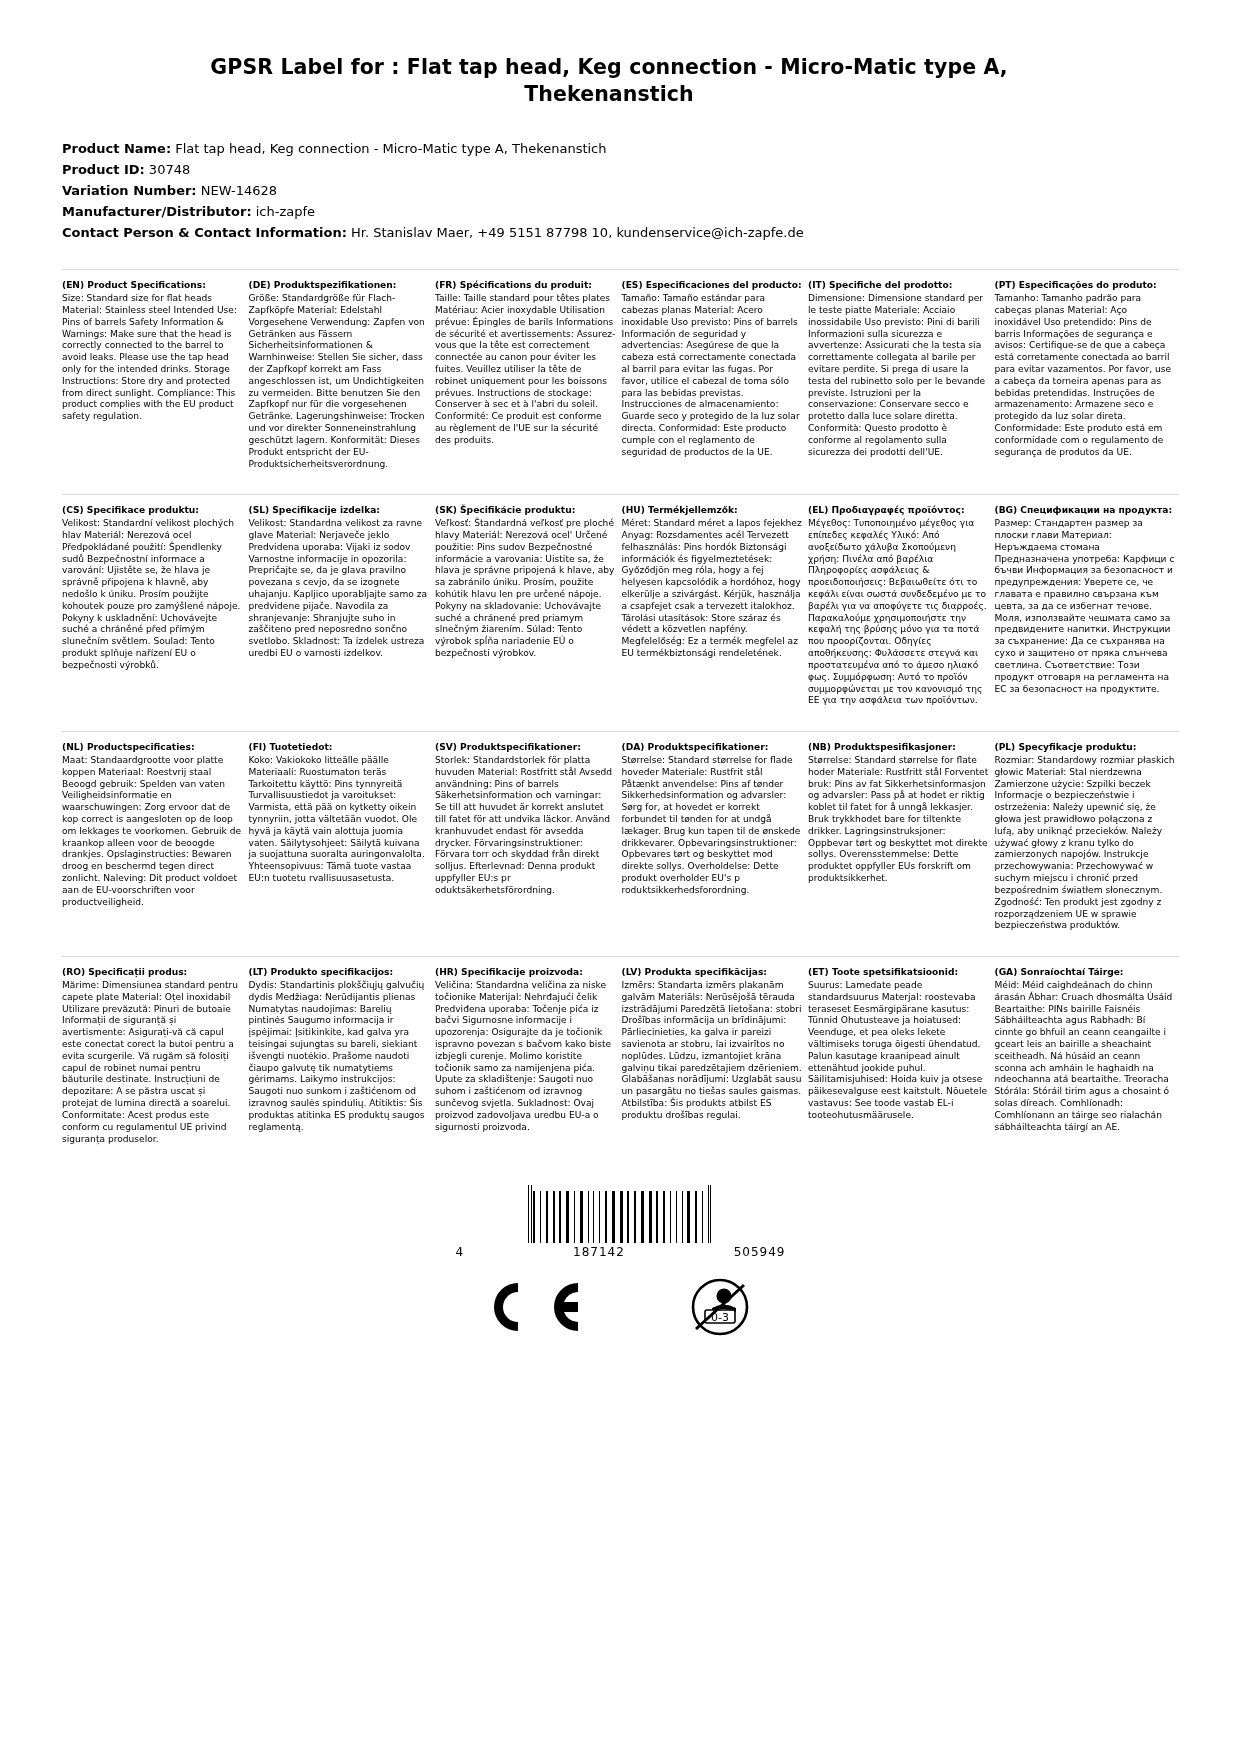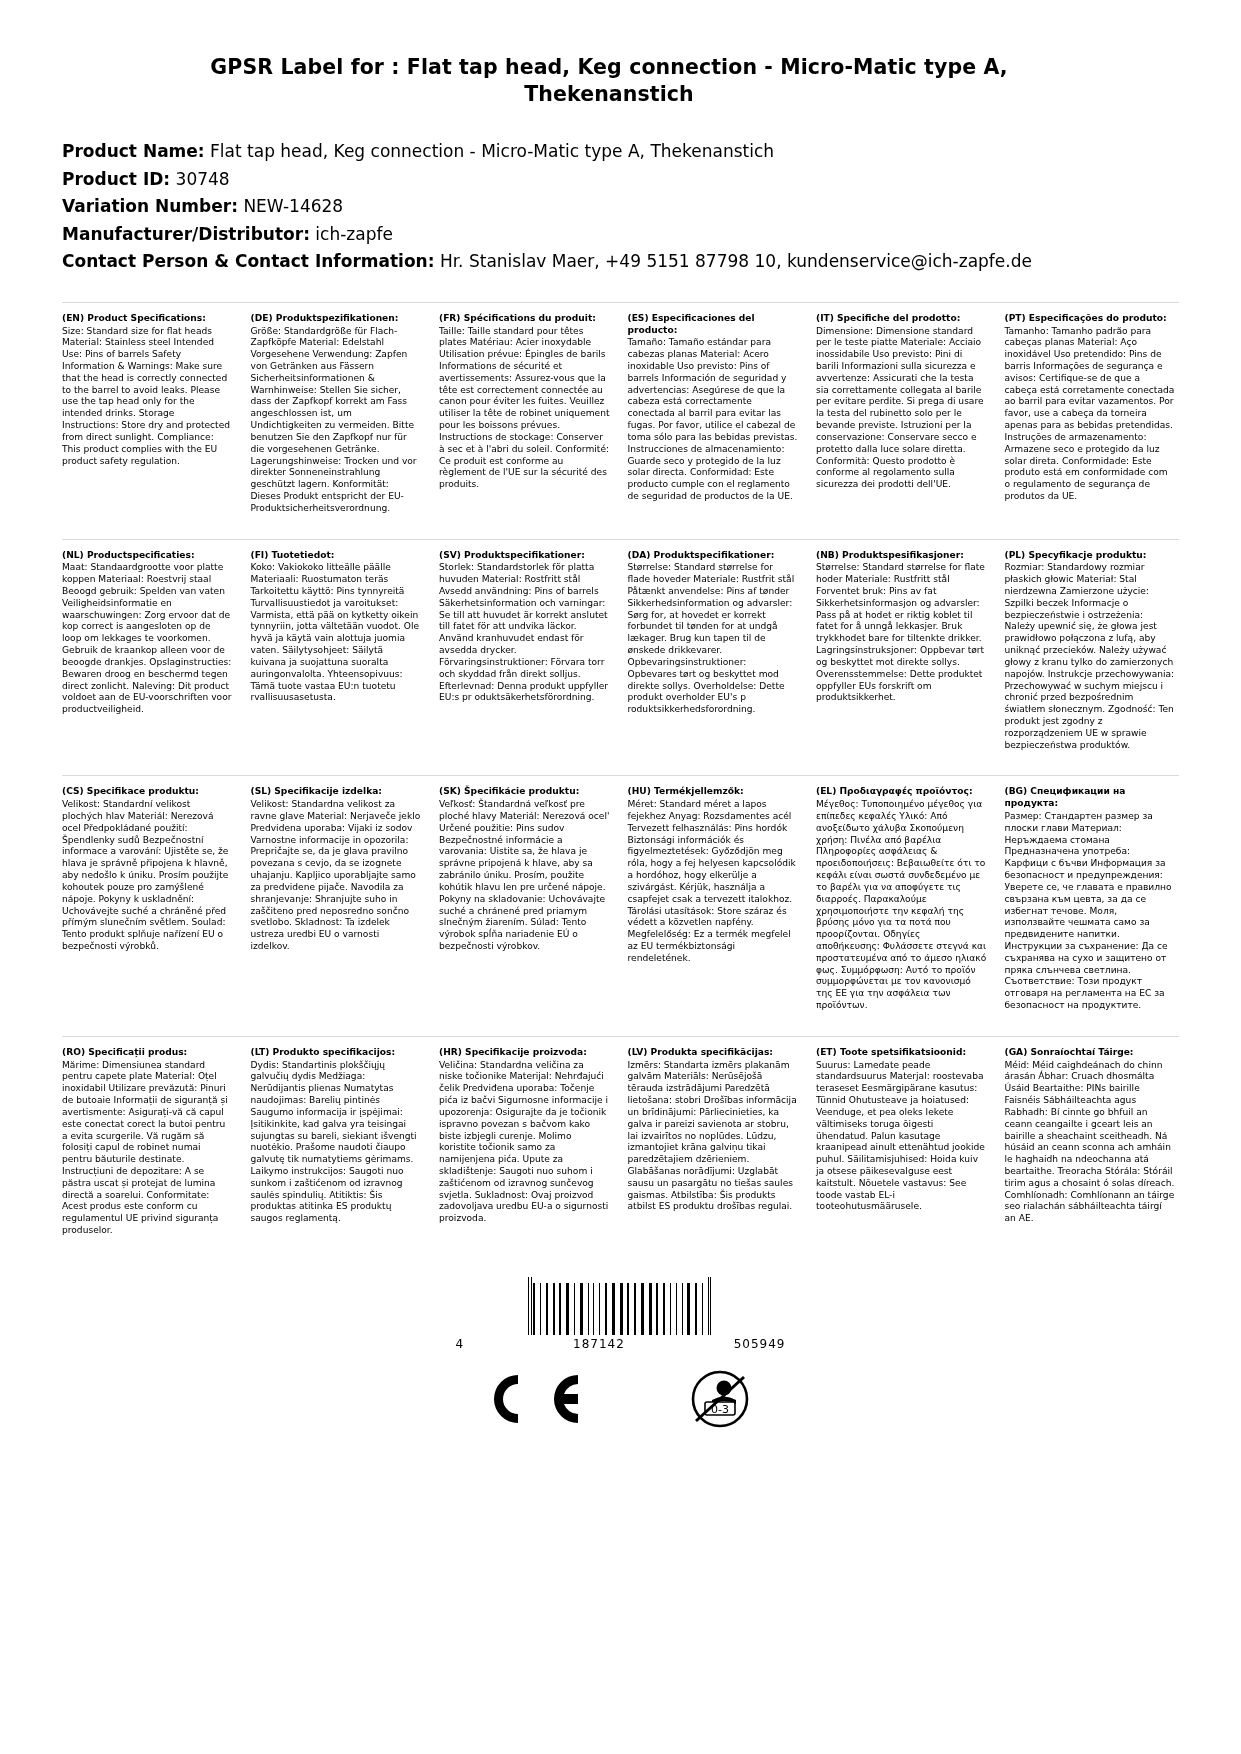--- a/index.html
+++ b/index.html
@@ -14,29 +14,29 @@
 
   h1.doc-title {
     font-size: 20.5px;
     font-weight: bold;
     text-align: center;
     line-height: 1.32;
     margin: 6px 93px 30px 70px;
     letter-spacing: 0.1px;
   }
 
-  .meta { font-size: 17px; line-height: 1.62; margin-bottom: 26px; }
+  .meta { font-size: 13px; line-height: 1.62; margin-bottom: 26px; }
   .meta .row { white-space: normal; }
   .meta .lbl { font-weight: bold; }
   .meta .val { font-weight: normal; }
 
   .grid {
     display: grid;
     grid-template-columns: repeat(6, 1fr);
-    column-gap: 14px;
+    column-gap: 2px;
   }
   .band { border-top: 1px solid #d9d9d9; }
   .band:first-child { border-top: none; }
   .cell {
     font-size: 9.1px;
     line-height: 1.30;
     padding: 10px 4px 24px 0;
     box-sizing: border-box;
   }
   .cell .hd { font-weight: bold; display: block; margin-bottom: 1px; }
@@ -151,20 +151,79 @@
 Informações de segurança e avisos: Certifique-se de que a cabeça está corretamente conectada ao barril para evitar vazamentos. Por favor, use a cabeça da torneira apenas para as bebidas pretendidas.
 Instruções de armazenamento: Armazene seco e protegido da luz solar direta.
 Conformidade: Este produto está em conformidade com o regulamento de segurança de produtos da UE.</p>
       </div>
     </div>
   </div>
 
   <div class="band">
     <div class="grid">
       <div class="cell">
+        <span class="hd">(CS) Specifikace produktu:</span>
+        <p>Velikost: Standardní velikost plochých hlav
+Materiál: Nerezová ocel
+Předpokládané použití: Špendlenky sudů
+Bezpečnostní informace a varování: Ujistěte se, že hlava je správně připojena k hlavně, aby nedošlo k úniku. Prosím použijte kohoutek pouze pro zamýšlené nápoje.
+Pokyny k uskladnění: Uchovávejte suché a chráněné před přímým slunečním světlem.
+Soulad: Tento produkt splňuje nařízení EU o bezpečnosti výrobků.</p>
+      </div>
+      <div class="cell">
+        <span class="hd">(SL) Specifikacije izdelka:</span>
+        <p>Velikost: Standardna velikost za ravne glave
+Material: Nerjaveče jeklo
+Predvidena uporaba: Vijaki iz sodov
+Varnostne informacije in opozorila: Prepričajte se, da je glava pravilno povezana s cevjo, da se izognete uhajanju. Kapljico uporabljajte samo za predvidene pijače.
+Navodila za shranjevanje: Shranjujte suho in zaščiteno pred neposredno sončno svetlobo.
+Skladnost: Ta izdelek ustreza uredbi EU o varnosti izdelkov.</p>
+      </div>
+      <div class="cell">
+        <span class="hd">(SK) Špecifikácie produktu:</span>
+        <p>Veľkosť: Štandardná veľkosť pre ploché hlavy
+Materiál: Nerezová ocel'
+Určené použitie: Pins sudov
+Bezpečnostné informácie a varovania: Uistite sa, že hlava je správne pripojená k hlave, aby sa zabránilo úniku. Prosím, použite kohútik hlavu len pre určené nápoje.
+Pokyny na skladovanie: Uchovávajte suché a chránené pred priamym slnečným žiarením.
+Súlad: Tento výrobok spĺňa nariadenie EÚ o bezpečnosti výrobkov.</p>
+      </div>
+      <div class="cell">
+        <span class="hd">(HU) Termékjellemzők:</span>
+        <p>Méret: Standard méret a lapos fejekhez
+Anyag: Rozsdamentes acél
+Tervezett felhasználás: Pins hordók
+Biztonsági információk és figyelmeztetések: Győződjön meg róla, hogy a fej helyesen kapcsolódik a hordóhoz, hogy elkerülje a szivárgást. Kérjük, használja a csapfejet csak a tervezett italokhoz.
+Tárolási utasítások: Store száraz és védett a közvetlen napfény.
+Megfelelőség: Ez a termék megfelel az EU termékbiztonsági rendeletének.</p>
+      </div>
+      <div class="cell">
+        <span class="hd">(EL) Προδιαγραφές προϊόντος:</span>
+        <p>Μέγεθος: Τυποποιημένο μέγεθος για επίπεδες κεφαλές
+Υλικό: Από ανοξείδωτο χάλυβα
+Σκοπούμενη χρήση: Πινέλα από βαρέλια
+Πληροφορίες ασφάλειας &amp; προειδοποιήσεις: Βεβαιωθείτε ότι το κεφάλι είναι σωστά συνδεδεμένο με το βαρέλι για να αποφύγετε τις διαρροές. Παρακαλούμε χρησιμοποιήστε την κεφαλή της βρύσης μόνο για τα ποτά που προορίζονται.
+Οδηγίες αποθήκευσης: Φυλάσσετε στεγνά και προστατευμένα από το άμεσο ηλιακό φως.
+Συμμόρφωση: Αυτό το προϊόν συμμορφώνεται με τον κανονισμό της ΕΕ για την ασφάλεια των προϊόντων.</p>
+      </div>
+      <div class="cell">
+        <span class="hd">(BG) Спецификации на продукта:</span>
+        <p>Размер: Стандартен размер за плоски глави
+Материал: Неръждаема стомана
+Предназначена употреба: Карфици с бъчви
+Информация за безопасност и предупреждения: Уверете се, че главата е правилно свързана към цевта, за да се избегнат течове. Моля, използвайте чешмата само за предвидените напитки.
+Инструкции за съхранение: Да се съхранява на сухо и защитено от пряка слънчева светлина.
+Съответствие: Този продукт отговаря на регламента на ЕС за безопасност на продуктите.</p>
+      </div>
+    </div>
+  </div>
+
+  <div class="band">
+    <div class="grid">
+      <div class="cell">
         <span class="hd">(NL) Productspecificaties:</span>
         <p>Maat: Standaardgrootte voor platte koppen
 Materiaal: Roestvrij staal
 Beoogd gebruik: Spelden van vaten
 Veiligheidsinformatie en waarschuwingen: Zorg ervoor dat de kop correct is aangesloten op de loop om lekkages te voorkomen. Gebruik de kraankop alleen voor de beoogde drankjes.
 Opslaginstructies: Bewaren droog en beschermd tegen direct zonlicht.
 Naleving: Dit product voldoet aan de EU-voorschriften voor productveiligheid.</p>
       </div>
       <div class="cell">
         <span class="hd">(FI) Tuotetiedot:</span>
@@ -203,79 +262,20 @@
 Overensstemmelse: Dette produktet oppfyller EUs forskrift om produktsikkerhet.</p>
       </div>
       <div class="cell">
         <span class="hd">(PL) Specyfikacje produktu:</span>
         <p>Rozmiar: Standardowy rozmiar płaskich głowic
 Materiał: Stal nierdzewna
 Zamierzone użycie: Szpilki beczek
 Informacje o bezpieczeństwie i ostrzeżenia: Należy upewnić się, że głowa jest prawidłowo połączona z lufą, aby uniknąć przecieków. Należy używać głowy z kranu tylko do zamierzonych napojów.
 Instrukcje przechowywania: Przechowywać w suchym miejscu i chronić przed bezpośrednim światłem słonecznym.
 Zgodność: Ten produkt jest zgodny z rozporządzeniem UE w sprawie bezpieczeństwa produktów.</p>
-      </div>
-    </div>
-  </div>
-
-  <div class="band">
-    <div class="grid">
-      <div class="cell">
-        <span class="hd">(CS) Specifikace produktu:</span>
-        <p>Velikost: Standardní velikost plochých hlav
-Materiál: Nerezová ocel
-Předpokládané použití: Špendlenky sudů
-Bezpečnostní informace a varování: Ujistěte se, že hlava je správně připojena k hlavně, aby nedošlo k úniku. Prosím použijte kohoutek pouze pro zamýšlené nápoje.
-Pokyny k uskladnění: Uchovávejte suché a chráněné před přímým slunečním světlem.
-Soulad: Tento produkt splňuje nařízení EU o bezpečnosti výrobků.</p>
-      </div>
-      <div class="cell">
-        <span class="hd">(SL) Specifikacije izdelka:</span>
-        <p>Velikost: Standardna velikost za ravne glave
-Material: Nerjaveče jeklo
-Predvidena uporaba: Vijaki iz sodov
-Varnostne informacije in opozorila: Prepričajte se, da je glava pravilno povezana s cevjo, da se izognete uhajanju. Kapljico uporabljajte samo za predvidene pijače.
-Navodila za shranjevanje: Shranjujte suho in zaščiteno pred neposredno sončno svetlobo.
-Skladnost: Ta izdelek ustreza uredbi EU o varnosti izdelkov.</p>
-      </div>
-      <div class="cell">
-        <span class="hd">(SK) Špecifikácie produktu:</span>
-        <p>Veľkosť: Štandardná veľkosť pre ploché hlavy
-Materiál: Nerezová ocel'
-Určené použitie: Pins sudov
-Bezpečnostné informácie a varovania: Uistite sa, že hlava je správne pripojená k hlave, aby sa zabránilo úniku. Prosím, použite kohútik hlavu len pre určené nápoje.
-Pokyny na skladovanie: Uchovávajte suché a chránené pred priamym slnečným žiarením.
-Súlad: Tento výrobok spĺňa nariadenie EÚ o bezpečnosti výrobkov.</p>
-      </div>
-      <div class="cell">
-        <span class="hd">(HU) Termékjellemzők:</span>
-        <p>Méret: Standard méret a lapos fejekhez
-Anyag: Rozsdamentes acél
-Tervezett felhasználás: Pins hordók
-Biztonsági információk és figyelmeztetések: Győződjön meg róla, hogy a fej helyesen kapcsolódik a hordóhoz, hogy elkerülje a szivárgást. Kérjük, használja a csapfejet csak a tervezett italokhoz.
-Tárolási utasítások: Store száraz és védett a közvetlen napfény.
-Megfelelőség: Ez a termék megfelel az EU termékbiztonsági rendeletének.</p>
-      </div>
-      <div class="cell">
-        <span class="hd">(EL) Προδιαγραφές προϊόντος:</span>
-        <p>Μέγεθος: Τυποποιημένο μέγεθος για επίπεδες κεφαλές
-Υλικό: Από ανοξείδωτο χάλυβα
-Σκοπούμενη χρήση: Πινέλα από βαρέλια
-Πληροφορίες ασφάλειας &amp; προειδοποιήσεις: Βεβαιωθείτε ότι το κεφάλι είναι σωστά συνδεδεμένο με το βαρέλι για να αποφύγετε τις διαρροές. Παρακαλούμε χρησιμοποιήστε την κεφαλή της βρύσης μόνο για τα ποτά που προορίζονται.
-Οδηγίες αποθήκευσης: Φυλάσσετε στεγνά και προστατευμένα από το άμεσο ηλιακό φως.
-Συμμόρφωση: Αυτό το προϊόν συμμορφώνεται με τον κανονισμό της ΕΕ για την ασφάλεια των προϊόντων.</p>
-      </div>
-      <div class="cell">
-        <span class="hd">(BG) Спецификации на продукта:</span>
-        <p>Размер: Стандартен размер за плоски глави
-Материал: Неръждаема стомана
-Предназначена употреба: Карфици с бъчви
-Информация за безопасност и предупреждения: Уверете се, че главата е правилно свързана към цевта, за да се избегнат течове. Моля, използвайте чешмата само за предвидените напитки.
-Инструкции за съхранение: Да се съхранява на сухо и защитено от пряка слънчева светлина.
-Съответствие: Този продукт отговаря на регламента на ЕС за безопасност на продуктите.</p>
       </div>
     </div>
   </div>
 
   <div class="band">
     <div class="grid">
       <div class="cell">
         <span class="hd">(RO) Specificații produs:</span>
         <p>Mărime: Dimensiunea standard pentru capete plate
 Material: Oțel inoxidabil

